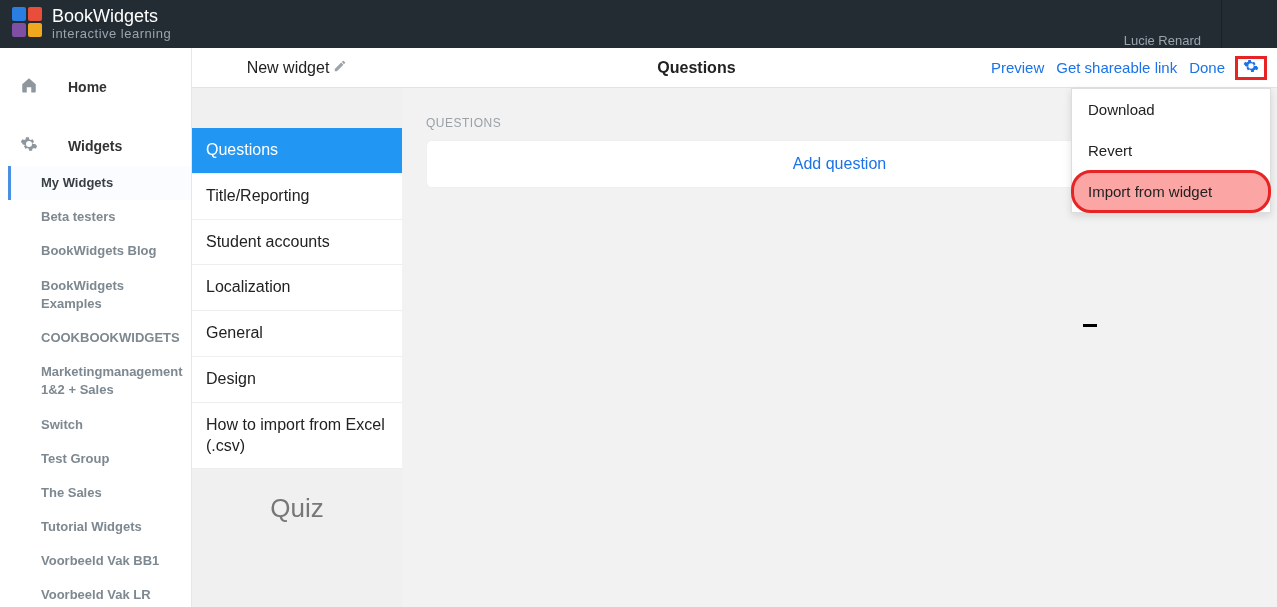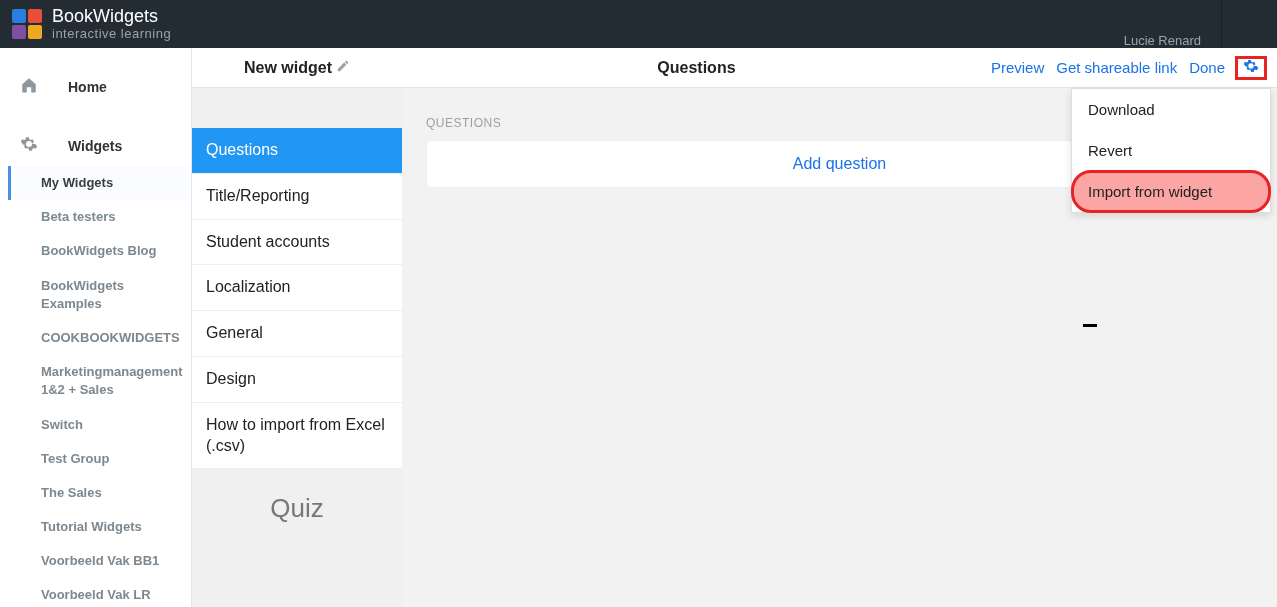--- a/index.html
+++ b/index.html
@@ -8,21 +8,21 @@
   
   .topbar {
     height: 48px;
     background: #232c33;
     display: flex;
     align-items: center;
     justify-content: space-between;
     color: #cfd4d8;
     padding: 0 0 0 12px;
   }
-  .brand { display: flex; align-items: center; gap: 10px; }
+  .brand { display: flex; gap: 10px; }
   .brand-logo {
     width: 30px; height: 30px; position: relative;
     display: grid; grid-template-columns: 1fr 1fr; grid-template-rows: 1fr 1fr;
     gap: 2px;
   }
   .brand-logo span { display:block; border-radius:2px; }
   .brand-logo span:nth-child(1){background:#2a7de1;}
   .brand-logo span:nth-child(2){background:#e94e3b;}
   .brand-logo span:nth-child(3){background:#7e4fa3;}
   .brand-logo span:nth-child(4){background:#f0a81e;}
@@ -54,21 +54,21 @@
   }
   .side-sub.active { color:#3a3f44; border-left-color:#4a90e2; background:#fafcff; }
 
   
   .midcol {
     width: 210px; background:#f0f0f0; display:flex; flex-direction:column;
   }
   .midhead {
     height:40px; background:#fff; border-bottom:1px solid #e3e3e3;
     display:flex; align-items:center; justify-content:center; gap:4px;
-    font-weight:700; color:#222; font-size:16px;
+    font-weight:400; color:#222; font-size:16px;
   }
   .midhead svg { width:14px; height:14px; fill:#9aa4aa; }
   .midlist { background:#fff; margin-top:40px; }
   .miditem {
     padding: 12px 14px; border-bottom:1px solid #eee; font-size:16px; color:#222;
     cursor:pointer; line-height:1.3;
   }
   .miditem.active { background:#2196f3; color:#fff; }
   .midfooter {
     text-align:center; color:#777; font-size:26px; padding:24px 0; font-weight:400;

